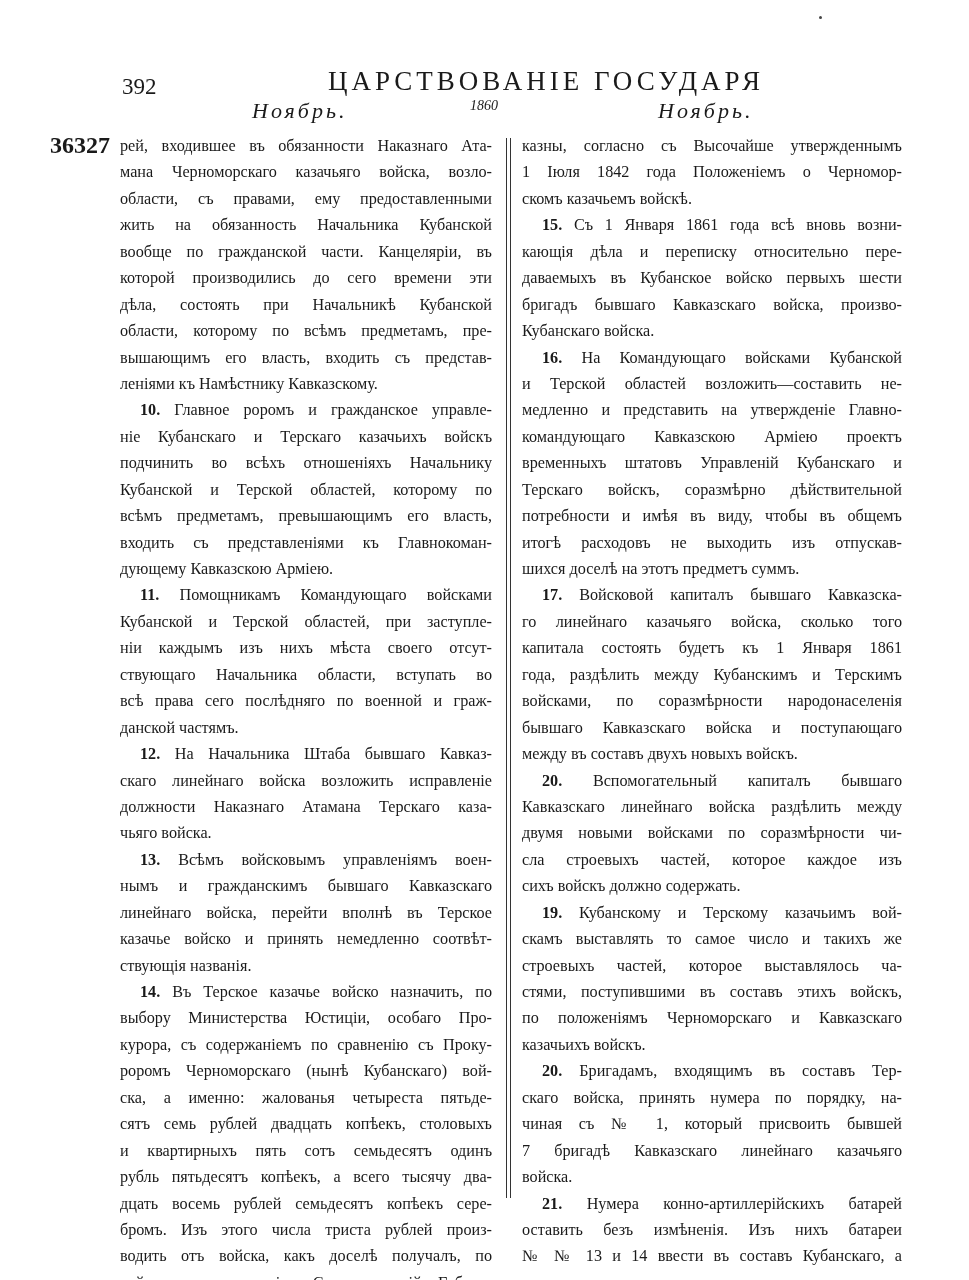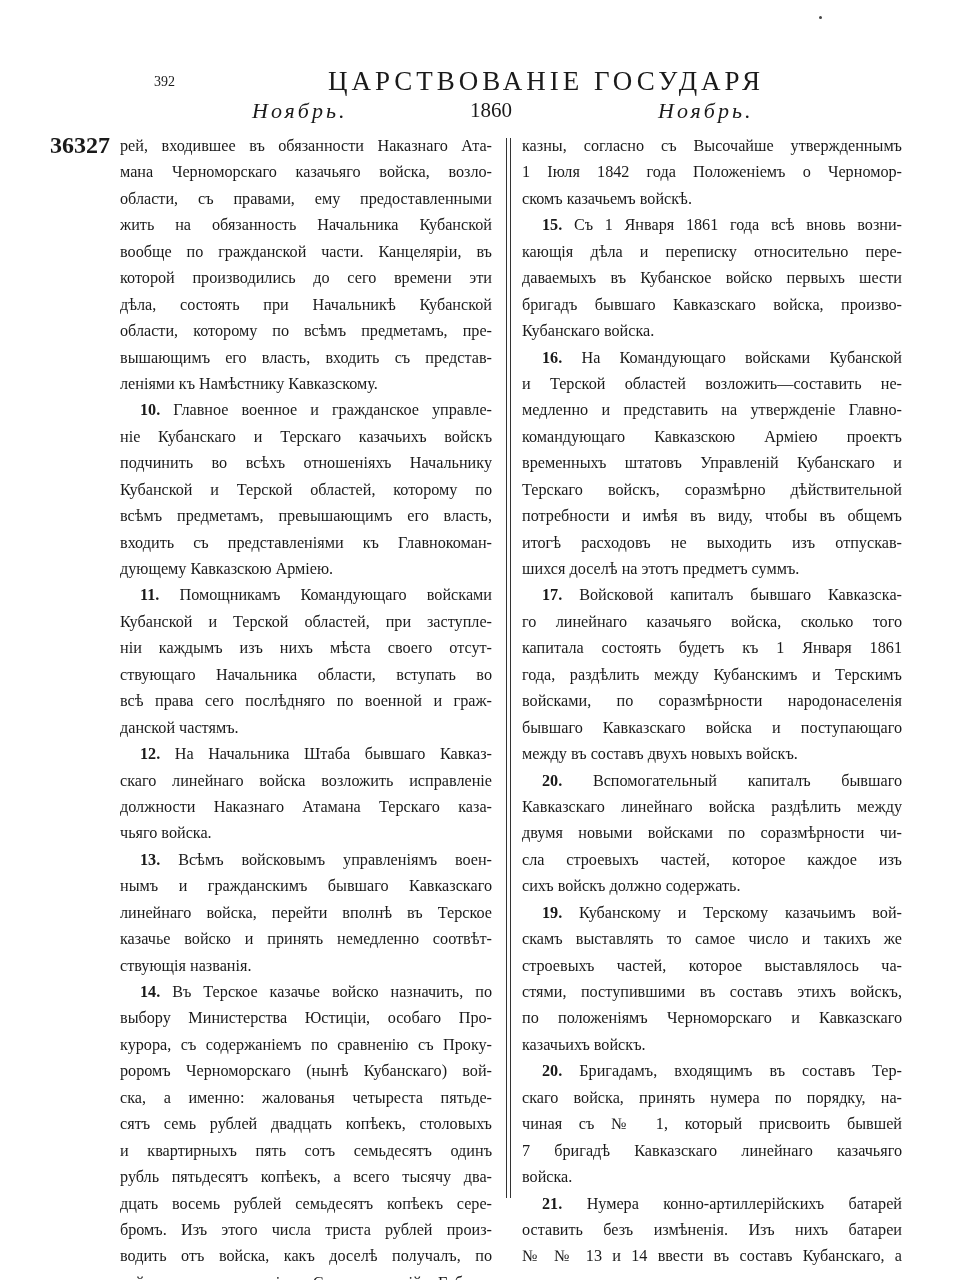--- a/index.html
+++ b/index.html
@@ -1,21 +1,21 @@
 <!DOCTYPE html>
 <html><head>
 <meta charset="utf-8">
 <style>
   html, body { margin: 0; padding: 0; background: #ffffff; }
   body { width: 969px; height: 1280px; position: relative; overflow: hidden;
          font-family: "Liberation Serif", "DejaVu Serif", serif; color: #1a1a1a; }
-  .page-number { position: absolute; left: 122px; top: 74px; font-size: 14px; margin-left: 32px; }
+  .page-number { position: absolute; left: 122px; top: 74px; font-size: 23px; }
   .running-title { position: absolute; left: 328px; top: 66px; font-size: 27px; letter-spacing: 4px; }
   .month-left { position: absolute; left: 252px; top: 98px; font-size: 22px; font-style: italic; letter-spacing: 3px; }
-  .year { position: absolute; left: 470px; top: 98px; font-size: 21px; }
+  .year { position: absolute; left: 470px; top: 98px; font-size: 14px; font-style: italic; }
   .month-right { position: absolute; left: 658px; top: 98px; font-size: 22px; font-style: italic; letter-spacing: 3px; }
   .doc-number { position: absolute; left: 50px; top: 132px; font-size: 24px; font-weight: bold; }
   .column { position: absolute; top: 133px; }
   .col-left { left: 120px; width: 372px; }
   .col-right { left: 522px; width: 380px; }
   .line { height: 26.45px; line-height: 26.45px; font-size: 16.2px; white-space: nowrap;
           text-align: justify; text-align-last: justify; overflow: hidden; }
   .line.last { text-align-last: left; }
   .line.indent { padding-left: 20px; }
   .num { font-weight: bold; }
@@ -41,21 +41,21 @@
     <div class="line"><span>рей, входившее въ обязанности Наказнаго Ата-</span></div>
     <div class="line"><span>мана Черноморскаго казачьяго войска, возло-</span></div>
     <div class="line"><span>области, съ правами, ему предоставленными</span></div>
     <div class="line"><span>жить на обязанность Начальника Кубанской</span></div>
     <div class="line"><span>вообще по гражданской части. Канцеляріи, въ</span></div>
     <div class="line"><span>которой производились до сего времени эти</span></div>
     <div class="line"><span>дѣла, состоять при Начальникѣ Кубанской</span></div>
     <div class="line"><span>области, которому по всѣмъ предметамъ, пре-</span></div>
     <div class="line"><span>вышающимъ его власть, входить съ представ-</span></div>
     <div class="line last"><span>леніями къ Намѣстнику Кавказскому.</span></div>
-    <div class="line indent"><span class="num">10.</span><span> Главное военное и гражданское управле-</span></div>
+    <div class="line indent"><span class="num">10.</span><span> Главное роромъ и гражданское управле-</span></div>
     <div class="line"><span>ніе Кубанскаго и Терскаго казачьихъ войскъ</span></div>
     <div class="line"><span>подчинить во всѣхъ отношеніяхъ Начальнику</span></div>
     <div class="line"><span>Кубанской и Терской областей, которому по</span></div>
     <div class="line"><span>всѣмъ предметамъ, превышающимъ его власть,</span></div>
     <div class="line"><span>входить съ представленіями къ Главнокоман-</span></div>
     <div class="line last"><span>дующему Кавказскою Арміею.</span></div>
     <div class="line indent"><span class="num">11.</span><span> Помощникамъ Командующаго войсками</span></div>
     <div class="line"><span>Кубанской и Терской областей, при заступле-</span></div>
     <div class="line"><span>ніи каждымъ изъ нихъ мѣста своего отсут-</span></div>
     <div class="line"><span>ствующаго Начальника области, вступать во</span></div>

